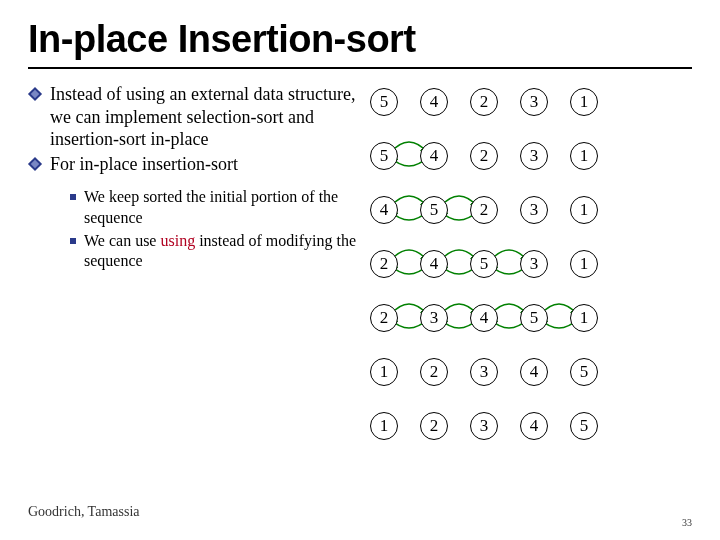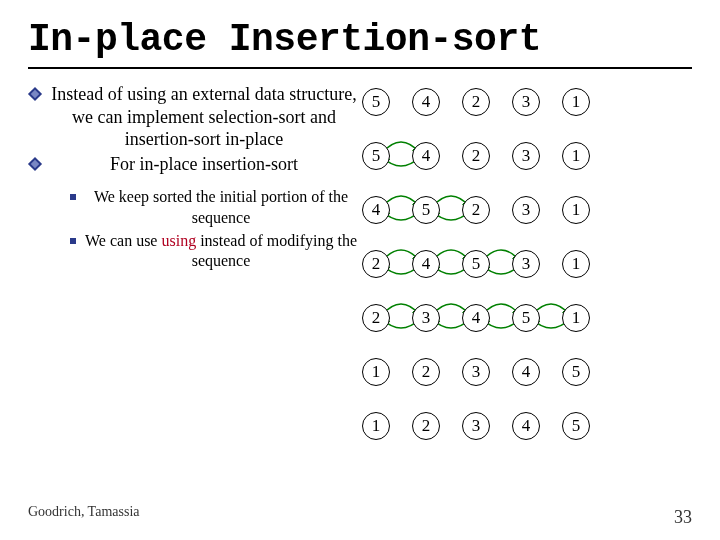--- a/index.html
+++ b/index.html
@@ -13,34 +13,33 @@
     overflow: hidden;
   }
   .slide {
     padding: 18px 28px 12px 28px;
     width: 100%;
     height: 100%;
     position: relative;
   }
   .title {
     font-size: 38px;
-    font-family: Liberation Mono, monospace;
+    font-family: Liberation Sans, sans-serif;
     color: #000;
     margin-bottom: 6px;
     letter-spacing: -0.5px;
   }
   .hr {
     border: none;
     border-top: 2px solid #000;
     margin-bottom: 14px;
   }
   .content {
     display: flex;
-    gap: 4px;
-    text-align: center;
+    gap: 12px;
   }
   .left {
     width: 330px;
     font-size: 18px;
     line-height: 1.25;
   }
   .right {
     flex: 1;
     padding-top: 4px;
   }
@@ -119,21 +118,21 @@
     position: absolute;
     bottom: 20px;
     left: 28px;
     font-size: 14px;
     color: #333;
   }
   .pagenum {
     position: absolute;
     bottom: 12px;
     right: 28px;
-    font-size: 18px;
+    font-size: 10px;
     color: #333;
   }
 </style>
 </head>
 <body>
 
 <div class="slide">
   <h1 class="title">In-place Insertion-sort</h1>
   <hr class="hr">
   <div class="content">

